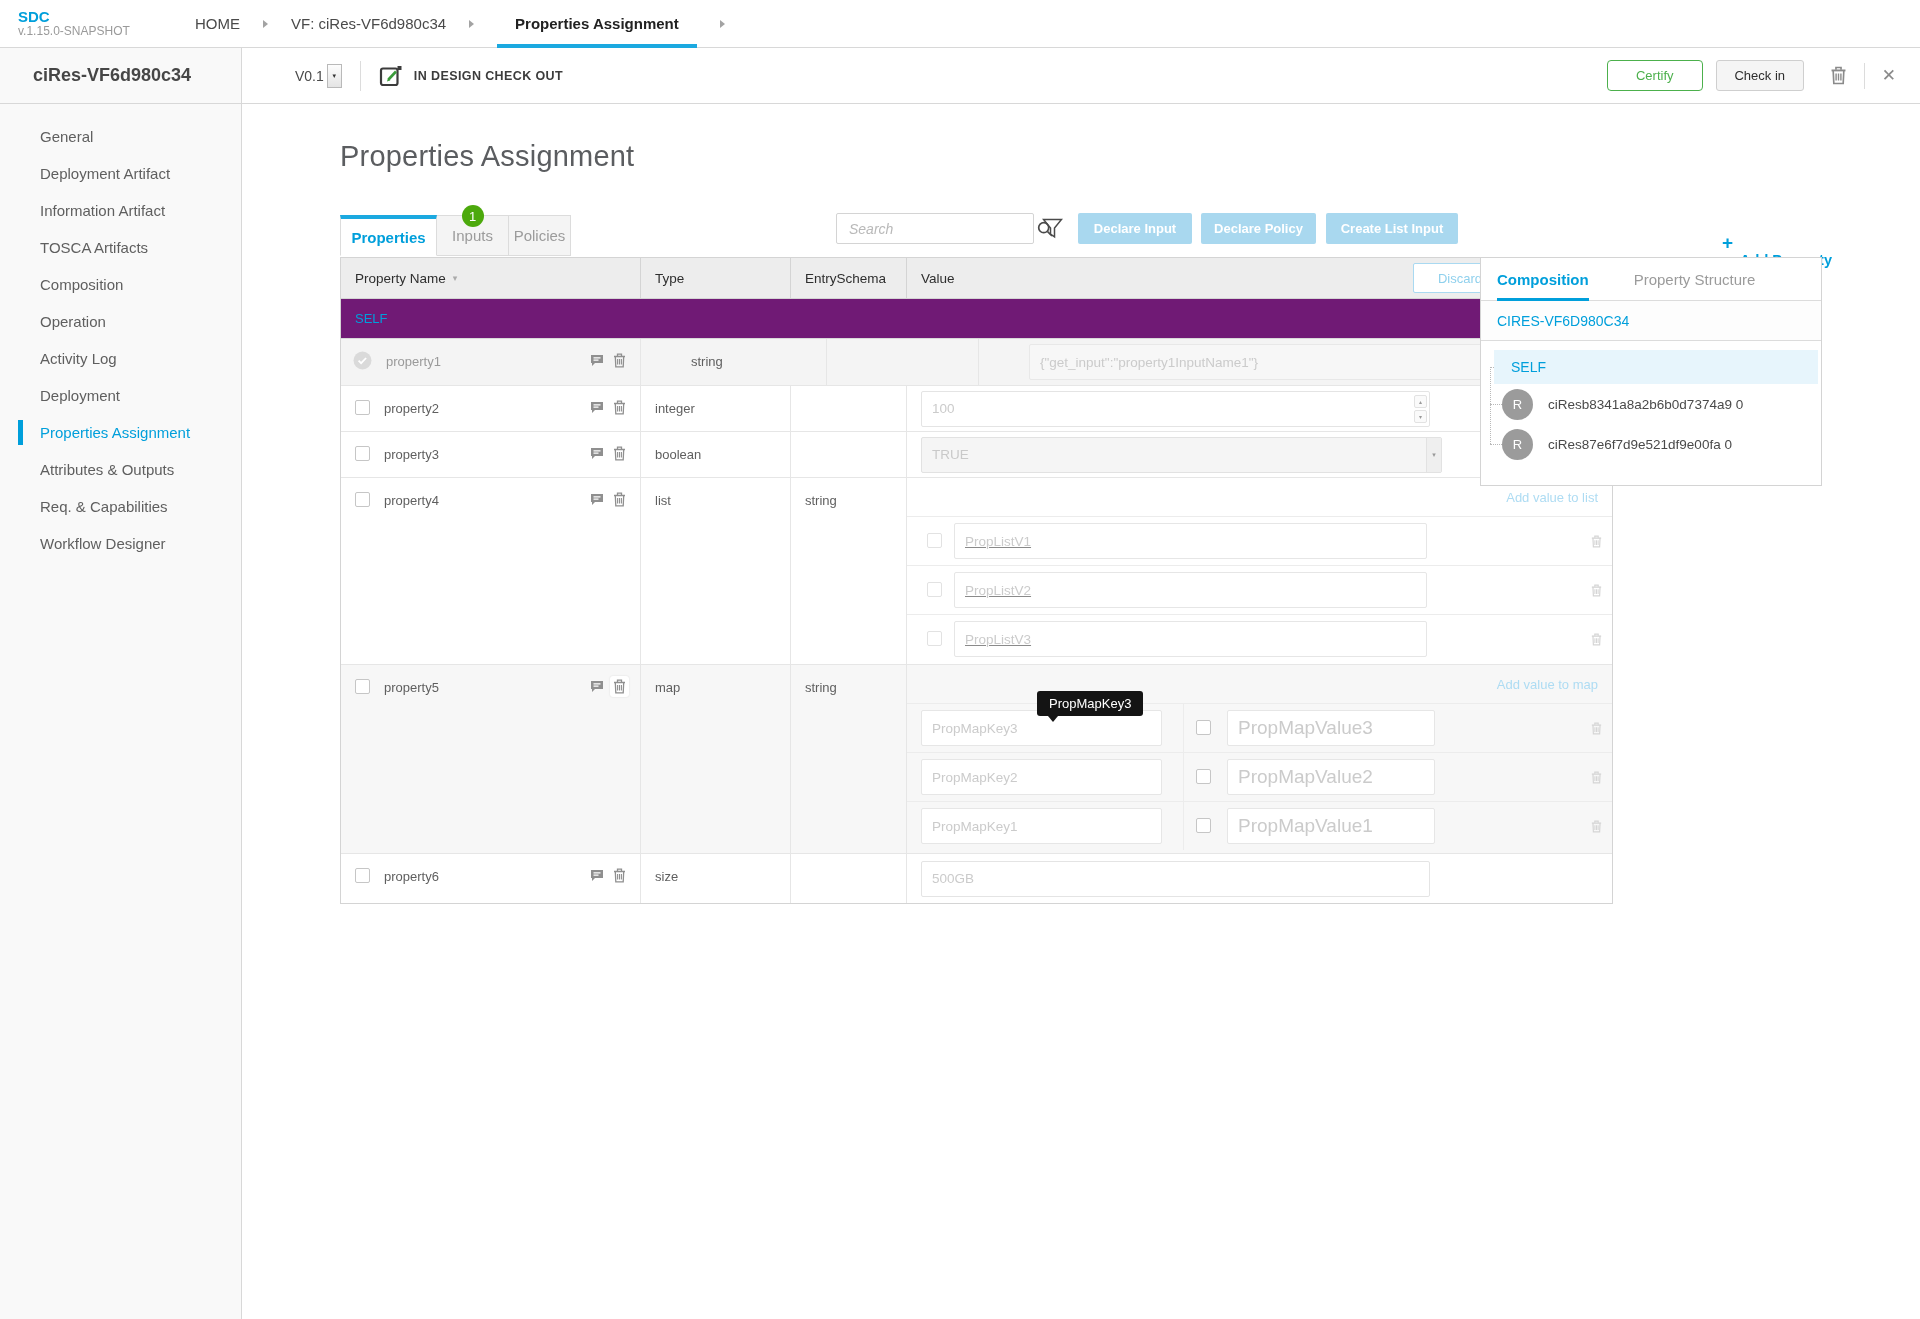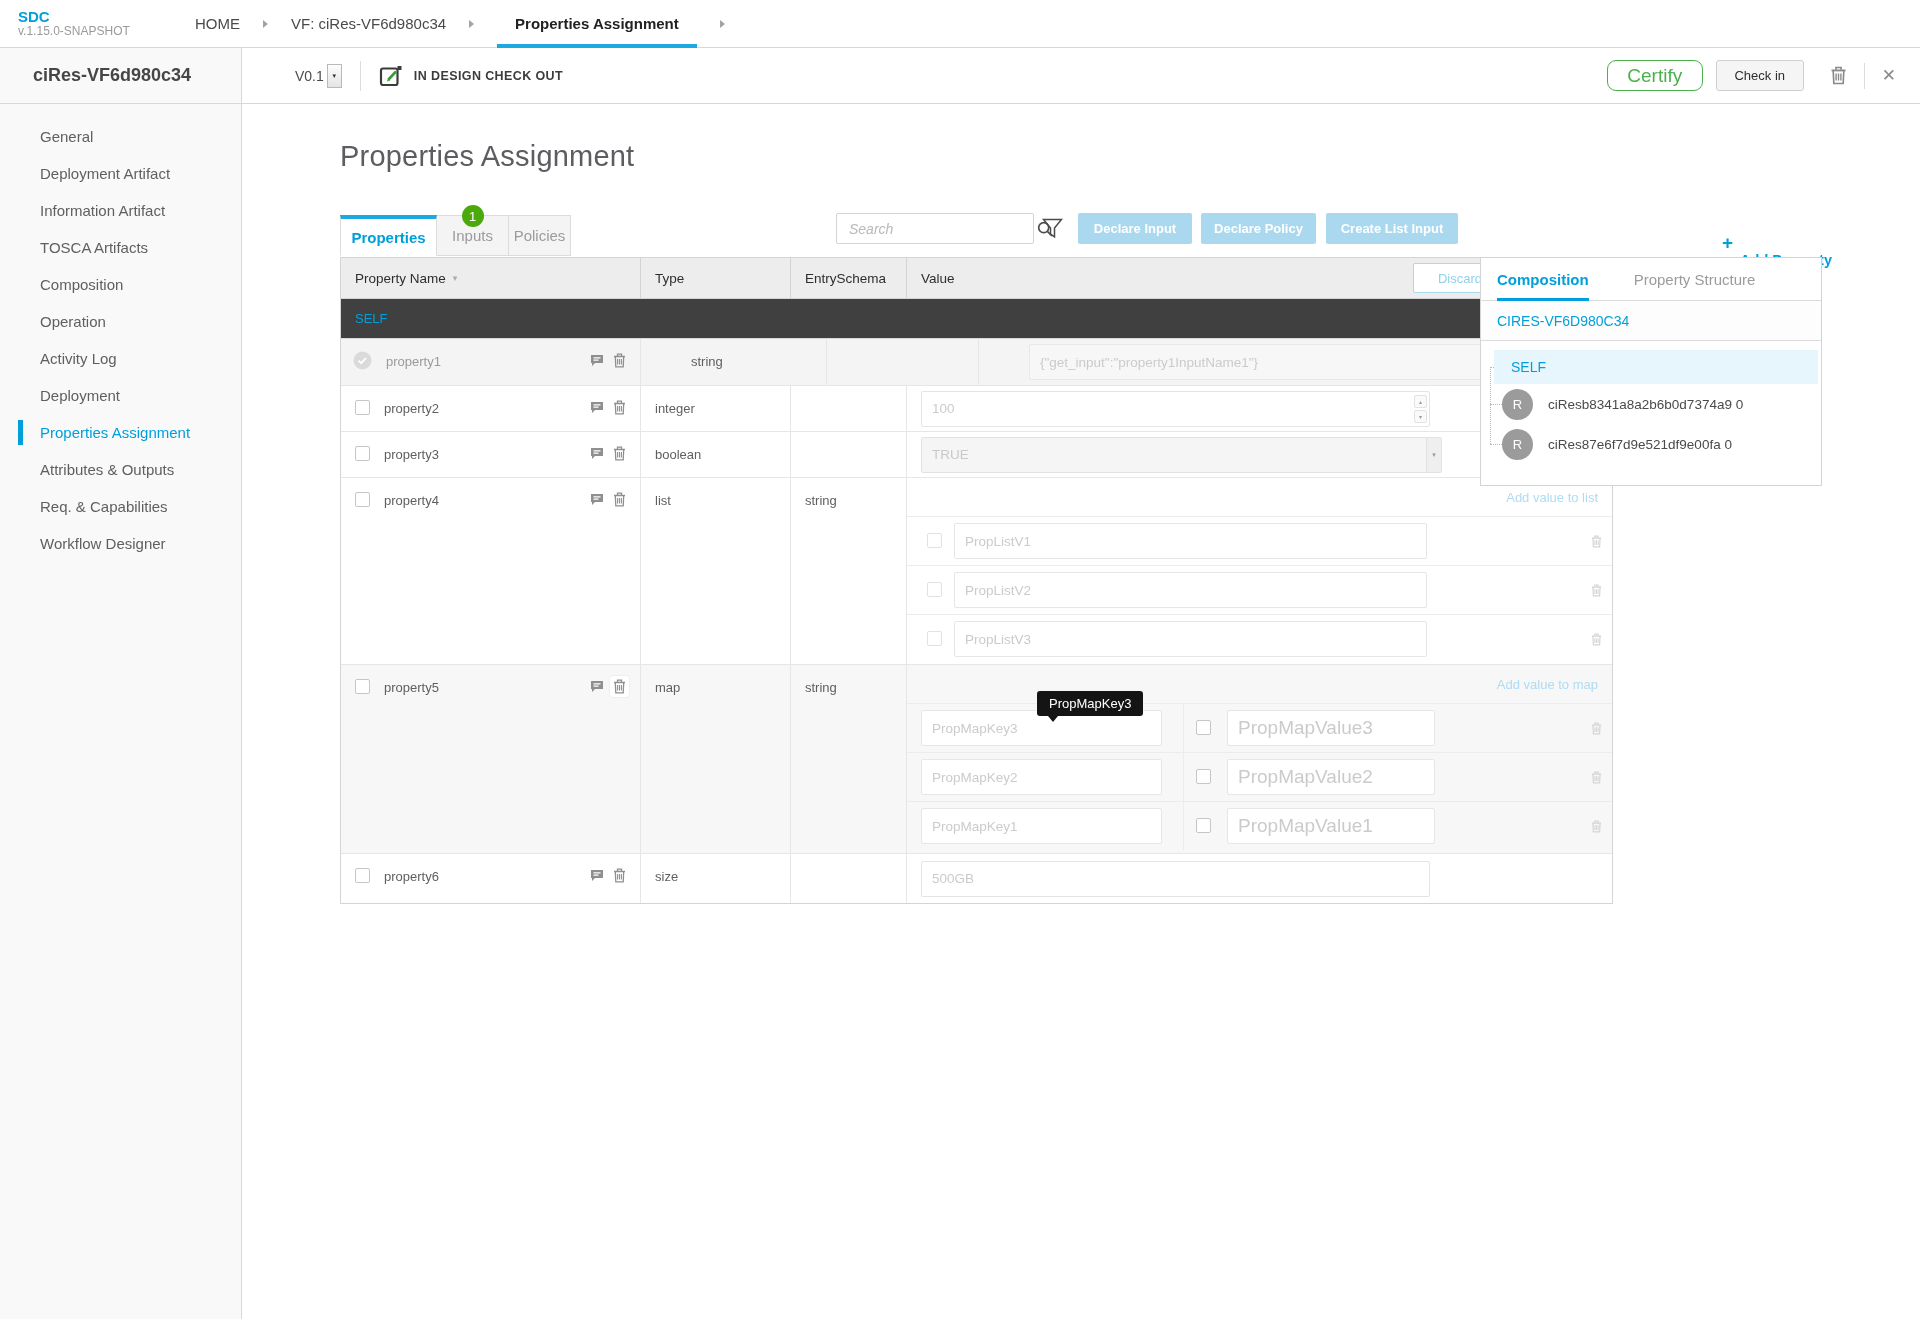--- a/index.html
+++ b/index.html
@@ -29,21 +29,21 @@
   .toolbar { flex:1; display:flex; align-items:center; padding-left:53px; padding-right:24px; }
   .version-label { font-size:14px; color:#4a4a4a; }
   .version-spin { width:15px; height:24px; border:1px solid #b9b9b9; background:linear-gradient(#fdfdfd,#e4e4e4);
                   margin-left:3px; display:flex; flex-direction:column; align-items:center; justify-content:center;
                   font-size:7px; color:#333; line-height:7px; cursor:pointer; }
   .v-divider { width:1px; height:30px; background:#dcdcdc; margin:0 18px; }
   .state-label { font-size:12.5px; font-weight:bold; color:#3c3c3c; margin-left:11px; letter-spacing:.4px; }
   .toolbar-spacer { flex:1; }
   .btn { font-family:inherit; cursor:pointer; }
   .btn-certify { width:96px; height:31px; background:#fff; border:1px solid #4cb04c; color:#4cb04c;
-                 border-radius:9px; font-size:19px; }
+                 border-radius:4px; font-size:13px; }
   .btn-checkin { width:88px; height:31px; background:#f5f5f5; border:1px solid #cfcfcf; color:#2e2e2e;
                  border-radius:3px; font-size:13px; margin-left:13px; }
   .tool-trash { margin-left:26px; color:#8a8a8a; cursor:pointer; display:flex; align-items:center; }
   .tool-div { width:1px; height:26px; background:#dcdcdc; margin:0 17px; }
   .tool-close { font-size:17px; color:#8a8a8a; cursor:pointer; line-height:17px; }
 
   
   .sidebar { position:absolute; top:104px; left:0; width:242px; height:1215px; background:#f9f9f9;
              border-right:1px solid #d8d8d8; }
   .menu { list-style:none; margin-top:14px; }
@@ -79,21 +79,21 @@
              color:#fff; font-size:13px; font-weight:bold; cursor:default; }
   .act-declare-input { left:836px; width:114px; }
   .act-declare-policy { left:959px; width:115px; }
   .act-create-list { left:1084px; width:132px; }
 
   .add-prop { position:absolute; left:1480px; top:113px; display:flex; align-items:center; color:#009fdb; cursor:pointer; }
   .add-prop .plus { font-size:19px; font-weight:bold; margin-right:7px; line-height:19px; }
   .add-prop .lbl { font-size:14.5px; font-weight:bold;margin-top:35px; }
 
   
-  .ptable { position:absolute; left:98px; top:153px; width:1273px; border:1px solid #d4d4d4; background:#404040; }
+  .ptable { position:absolute; left:98px; top:153px; width:1273px; border:1px solid #d4d4d4; background:#701a75; }
   .thead { display:flex; height:41px; background:#ededed; border-bottom:1px solid #d4d4d4; }
   .th { display:flex; align-items:center; padding-left:14px; font-size:13.5px; color:#2e2e2e;
         border-right:1px solid #d4d4d4; }
   .th-name { width:300px; } .th-type { width:150px; } .th-schema { width:116px; }
   .th-value { flex:1; border-right:none; justify-content:space-between; padding-right:2px; }
   .sort-caret { font-size:9px; color:#ababab; margin-left:7px; }
   .hbtns { display:flex; gap:4px; }
   .btn-discard { width:94px; height:30px; background:#fff; border:1px solid #a9d9f1; color:#8fd0ed;
                  font-size:13px; border-radius:2px; }
   .btn-save { width:99px; height:30px; background:#8bcfec; border:1px solid #8bcfec; color:#fff;
@@ -139,21 +139,21 @@
                 position:relative; cursor:pointer; }
   .val-select .sel-arrow { position:absolute; right:0; top:0; bottom:0; width:15px; border-left:1px solid #e2e2e2;
                 background:#efefef; display:flex; align-items:center; justify-content:center; font-size:7px; color:#9a9a9a; }
 
   .add-line { height:38px; display:flex; align-items:center; justify-content:flex-end; padding-right:14px;
               font-size:13px; color:#aedcf3; }
   .add-link { cursor:pointer; }
   .sub-row { border-top:1px solid #ececec; height:49px; display:flex; align-items:center; padding-left:20px; }
   .sub-row .checkbox { border-color:#e2e2e2; }
   .sub-input { width:473px; height:36px; margin-left:12px; border:1px solid #e6e6e6; border-radius:2px;
-               padding:0 10px; font-size:13.5px; background:#fff; font-family:inherit; outline:none; color:#8a8a8a; }
+               padding:0 10px; font-size:13.5px; background:#fff; font-family:inherit; outline:none; color:#8a8a8a;text-decoration:underline; }
   .sub-trash { margin-left:auto; margin-right:10px; color:#d5d5d5; display:flex; cursor:pointer; }
 
   .map-row { border-top:1px solid #ececec; height:49px; display:flex; align-items:center; position:relative; }
   .key-input { width:241px; height:36px; margin-left:14px; border:1px solid #e6e6e6; border-radius:2px;
                padding:0 10px; font-size:13.5px; background:#fff; font-family:inherit; outline:none; color:#8a8a8a; }
   .map-right { display:flex; align-items:center; border-left:1px solid #ececec; height:100%; margin-left:21px;
                padding-left:12px; flex:1; }
   .mval-input { width:208px; height:36px; margin-left:16px; border:1px solid #e6e6e6; border-radius:2px;
                 padding:0 10px; font-size:19px; background:#fff; font-family:inherit; outline:none; color:#8a8a8a; }
   .tooltip { position:absolute; left:130px; top:-13px; height:25px; background:#141414; color:#fff;

